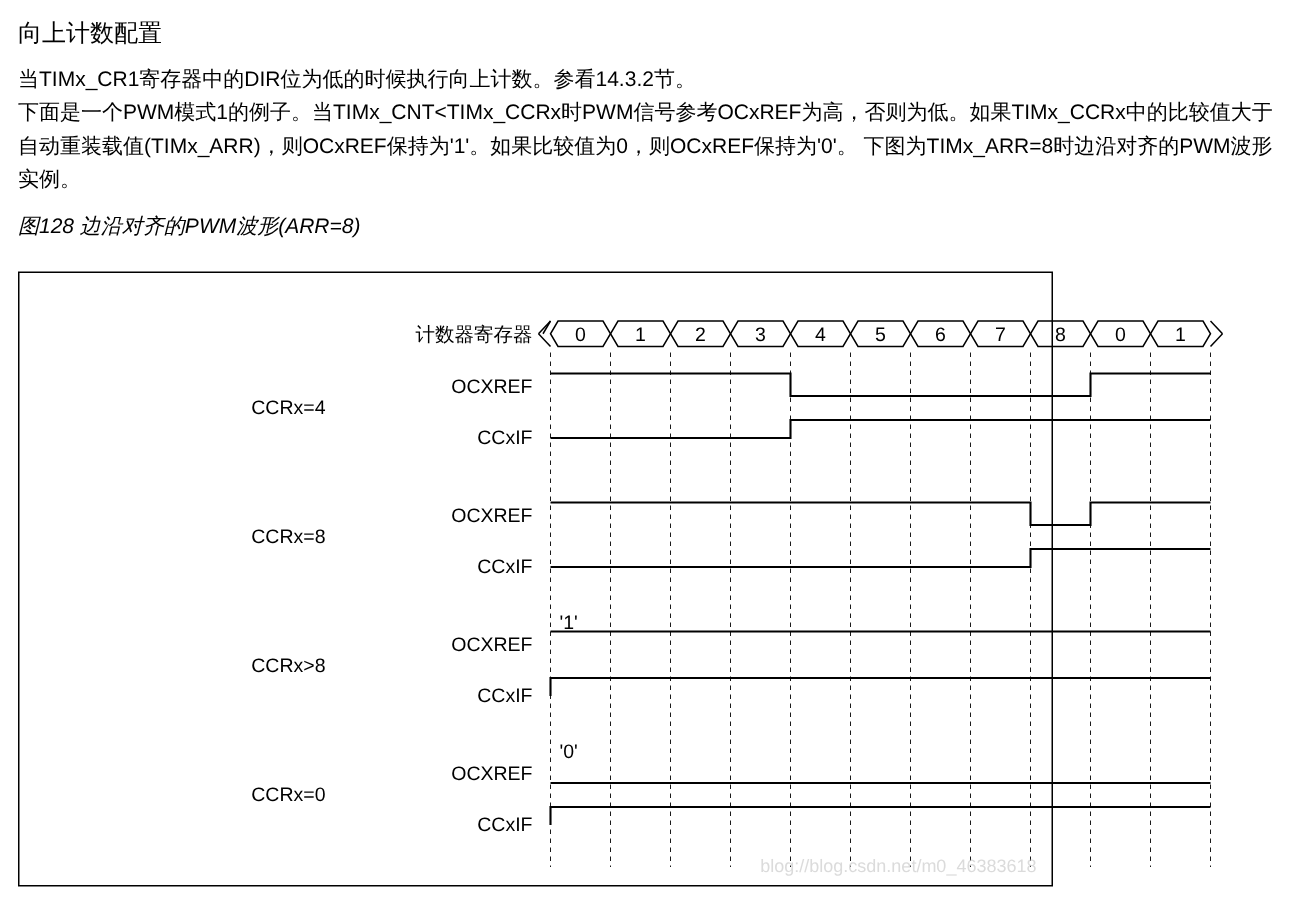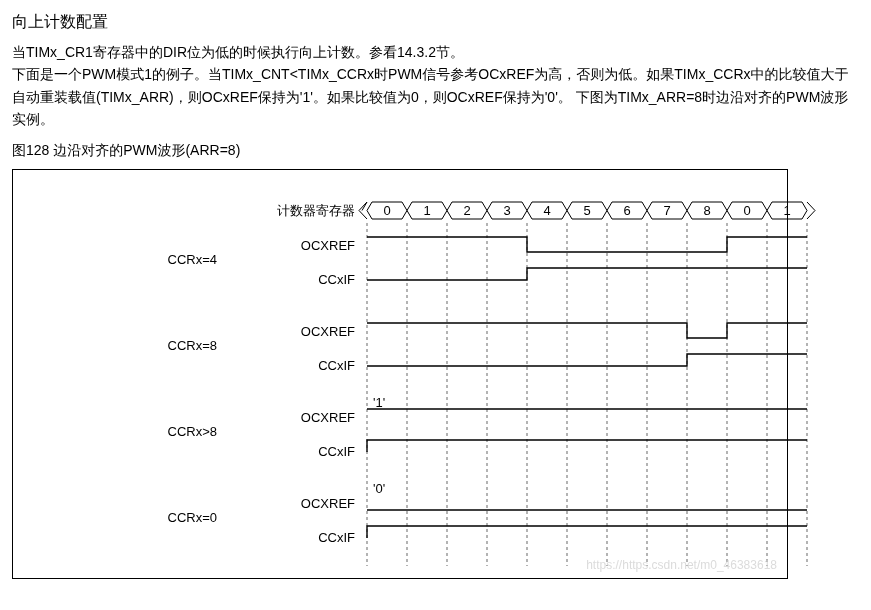--- a/index.html
+++ b/index.html
@@ -15,27 +15,28 @@
   h3 {
     font-size: 16px;
     font-weight: normal;
     margin: 0 0 8px 0;
   }
   p {
     margin: 0 0;
     line-height: 1.6;
   }
   .figcap {
-    margin: 8px 0 8px 0;
+    margin: 8px 0 20px 0;
+    font-style: italic;
   }
   .diagram-box {
     border: 1px solid #000;
     padding: 12px 20px 8px 4px;
     box-sizing: border-box;
-    width: 776px;
+    width: 690px;
     height: 410px;
     position: relative;
   }
   svg {
     display: block;
   }
   text {
     font-family: Arial, sans-serif;
     font-size: 13px;
     fill: #000;
@@ -115,14 +116,14 @@
       <text x="356" y="225" font-size="12">'1'</text>
       <path d="M 350 227 H 790" fill="none" stroke="#000" stroke-width="1.4"></path>
       <path d="M 350 270 V 258 H 790" fill="none" stroke="#000" stroke-width="1.4"></path>
       <text x="200" y="340" text-anchor="end">CCRx=0</text>
       <text x="338" y="326" text-anchor="end">OCXREF</text>
       <text x="338" y="360" text-anchor="end">CCxIF</text>
       <text x="356" y="311" font-size="12">'0'</text>
       <path d="M 350 328 H 790" fill="none" stroke="#000" stroke-width="1.4"></path>
       <path d="M 350 356 V 344 H 790" fill="none" stroke="#000" stroke-width="1.4"></path>
     </svg>
-<div class="watermark">https://https.csdn.net/m0_46383618</div>
+<div class="watermark">blog://blog.csdn.net/m0_46383618</div>
 </div>
 
 </body></html>

